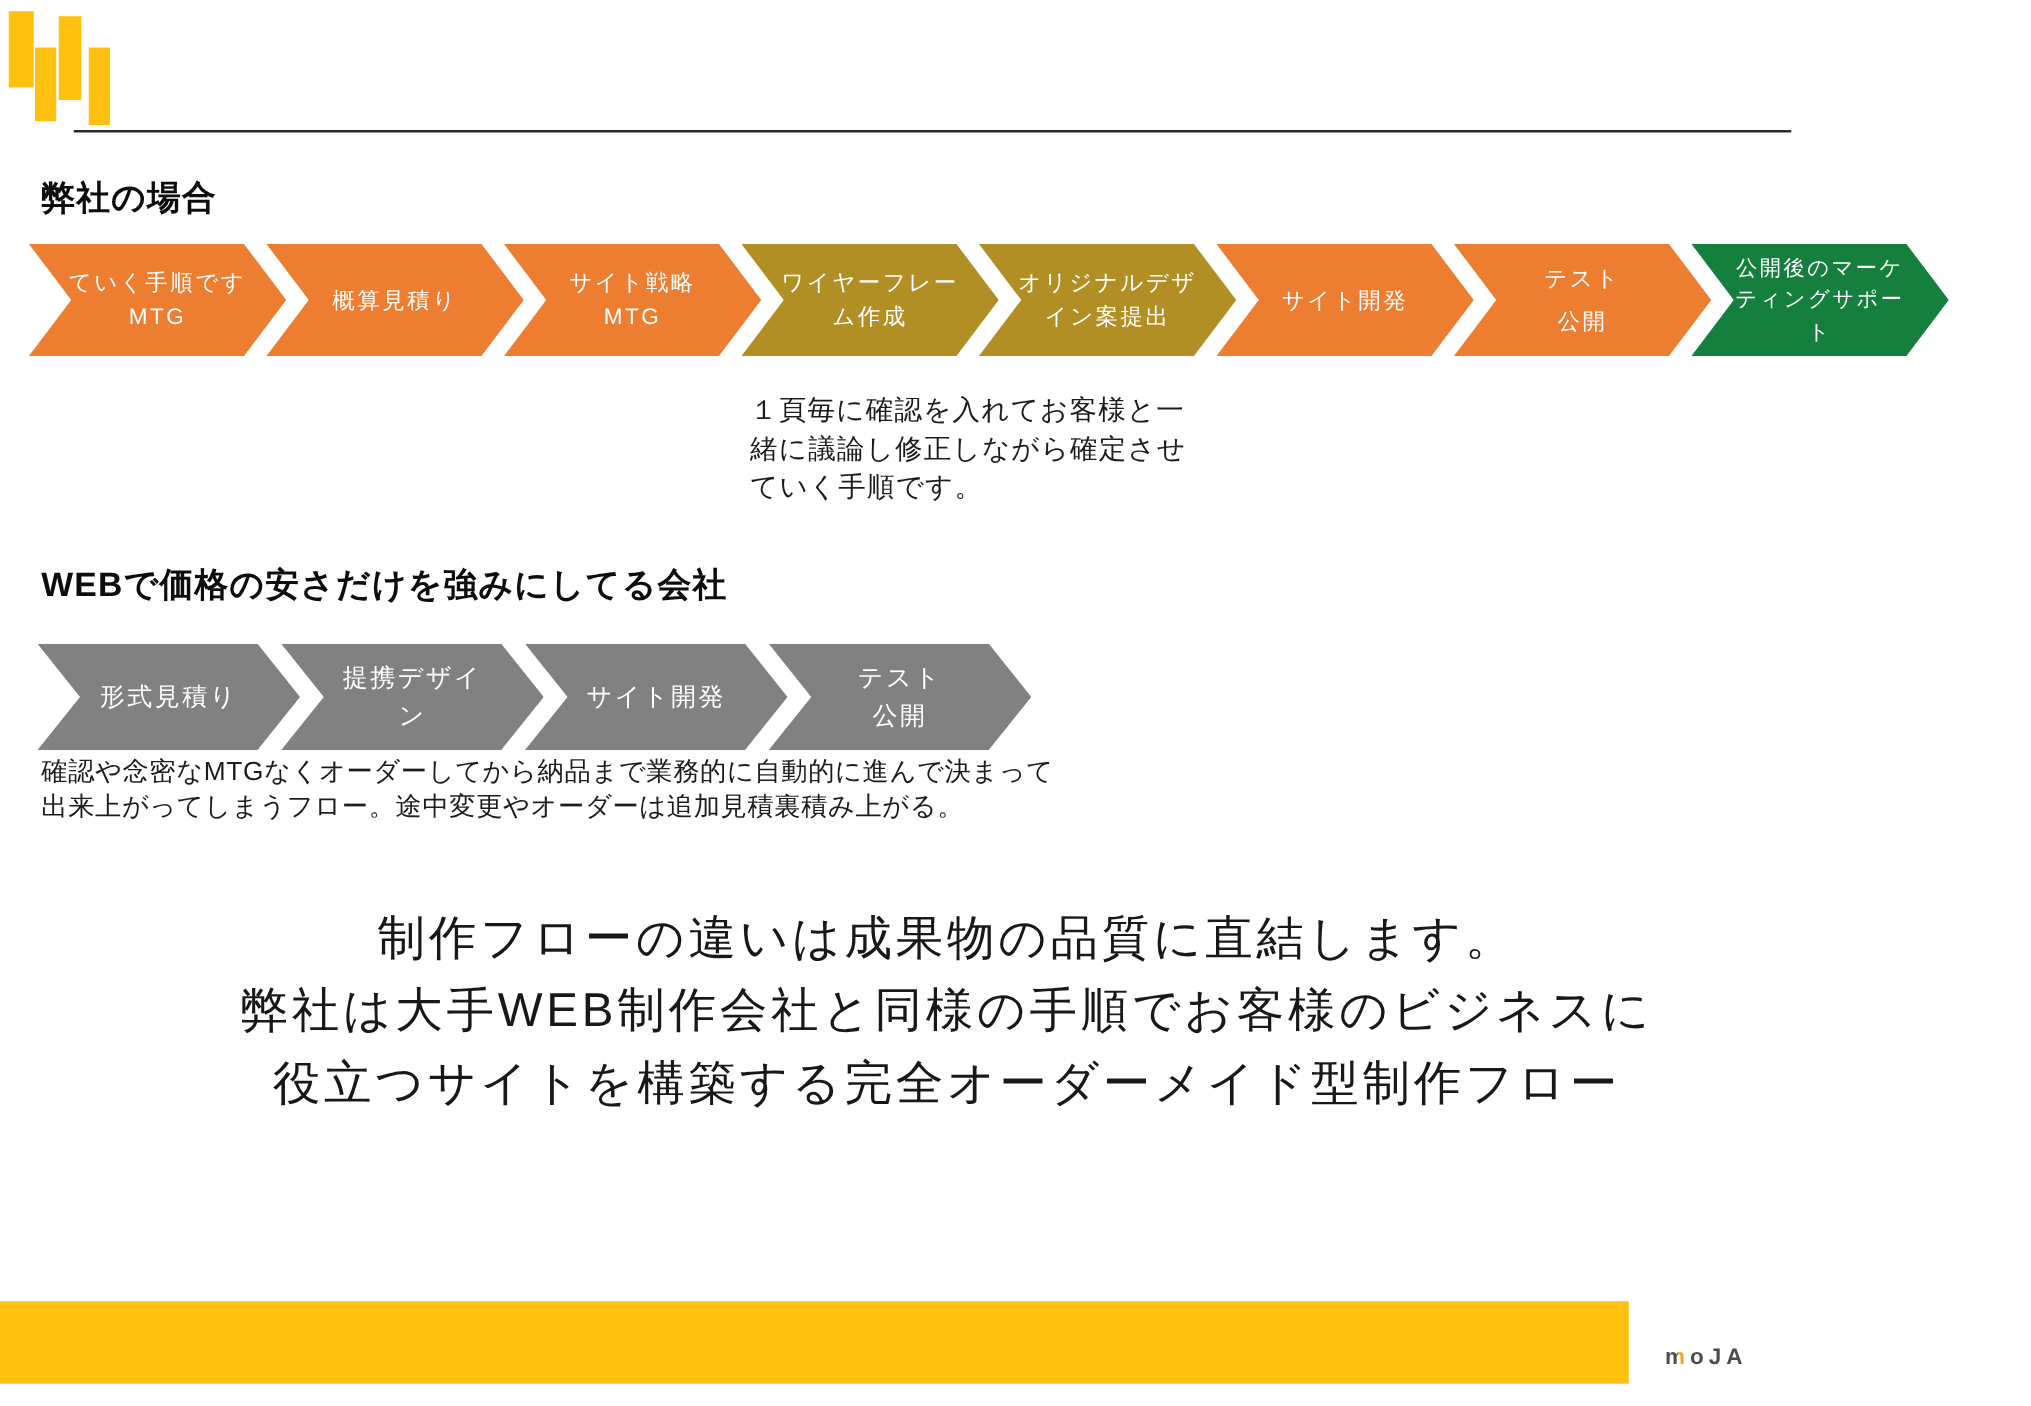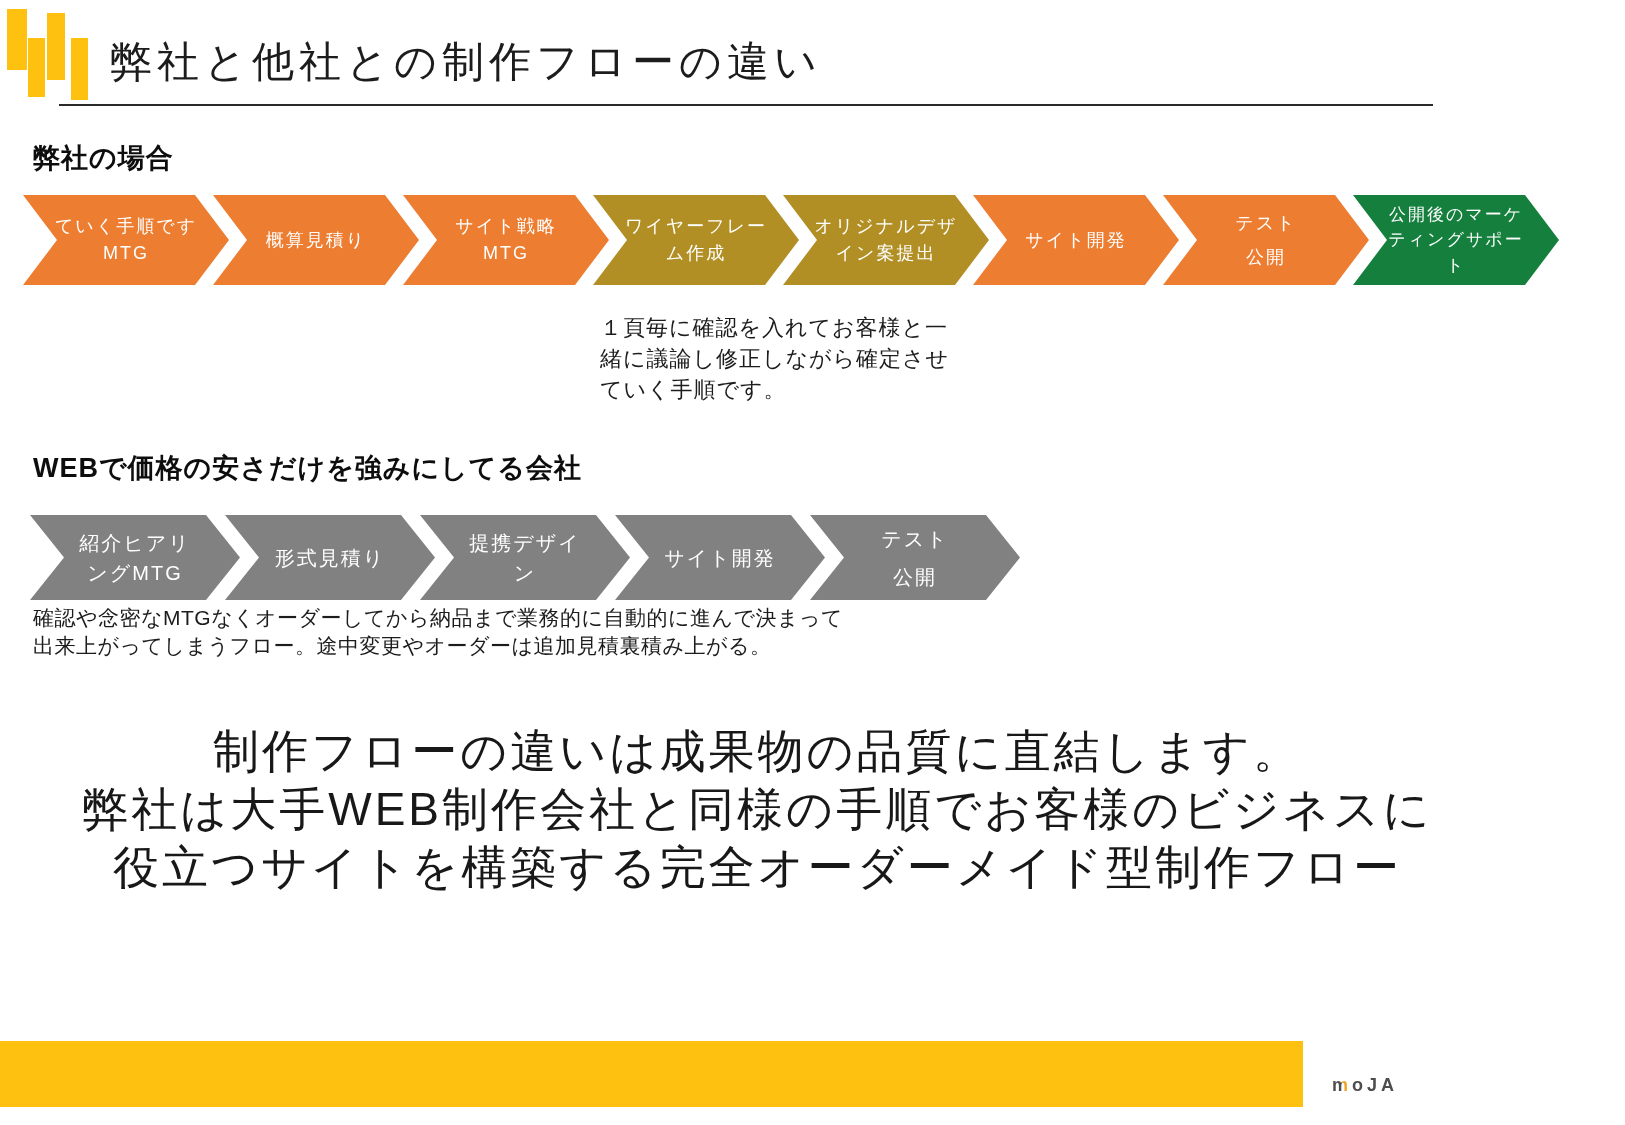--- a/index.html
+++ b/index.html
@@ -52,21 +52,21 @@
   .row-others .chev:nth-child(4){left:585px;}
   .row-others .chev:nth-child(5){left:780px;line-height:1.9;}
   .row-ours .chev:nth-child(7){line-height:1.9;}
 
   .note{position:absolute;margin:0;color:#1c1c1c;white-space:pre-line;}
   .note-ours{left:600px;top:296px;font-size:22px;line-height:31px;letter-spacing:1px;margin-top:16px;}
   .note-others{left:33px;top:604px;font-size:21px;line-height:28px;letter-spacing:0.5px;}
 
   .statement{
     position:absolute;left:0;top:722px;width:1515px;text-align:center;
-    font-size:46px;font-weight:300;line-height:58px;letter-spacing:3px;color:#181818;
+    font-size:38px;font-weight:300;line-height:58px;letter-spacing:3px;color:#181818;
   }
 
   .footer-bar{position:absolute;left:0;top:1041px;width:1303px;height:66px;background:#FFC110;}
   .footer-logo{
     position:absolute;left:1332px;top:1058px;font-size:18px;font-weight:800;
     letter-spacing:4px;color:#4d4d4d;margin-top:17px;
   }
   .footer-logo .m{
     background:linear-gradient(90deg,#4d4d4d 52%,#F0A422 52%);
     -webkit-background-clip:text;background-clip:text;color:transparent;
@@ -77,21 +77,20 @@
 
 <div class="slide">
 
   <div class="brandmark">
     <div class="bar bar1"></div>
     <div class="bar bar2"></div>
     <div class="bar bar3"></div>
     <div class="bar bar4"></div>
   </div>
 
-  <h1 class="page-title">弊社と他社との制作フローの違い</h1>
   <div class="title-rule"></div>
 
   <h2 class="section-heading heading-ours">弊社の場合</h2>
 
   <div class="chevron-row row-ours">
     <div class="chev" style="background: rgb(237, 125, 49);">ていく手順です
 MTG</div>
     <div class="chev" style="background: rgb(237, 125, 49);">概算見積り</div>
     <div class="chev" style="background: rgb(237, 125, 49);">サイト戦略
 MTG</div>
@@ -107,22 +106,20 @@
 ト</div>
   </div>
 
   <p class="note note-ours">１頁毎に確認を入れてお客様と一
 緒に議論し修正しながら確定させ
 ていく手順です。</p>
 
   <h2 class="section-heading heading-others">WEBで価格の安さだけを強みにしてる会社</h2>
 
   <div class="chevron-row row-others">
-    <div class="chev" style="background: rgb(129, 129, 129);">紹介ヒアリ
-ングMTG</div>
     <div class="chev" style="background: rgb(129, 129, 129);">形式見積り</div>
     <div class="chev" style="background: rgb(129, 129, 129);">提携デザイ
 ン</div>
     <div class="chev" style="background: rgb(129, 129, 129);">サイト開発</div>
     <div class="chev" style="background: rgb(129, 129, 129);">テスト
 公開</div>
   </div>
 
   <p class="note note-others">確認や念密なMTGなくオーダーしてから納品まで業務的に自動的に進んで決まって
 出来上がってしまうフロー。途中変更やオーダーは追加見積裏積み上がる。</p>

